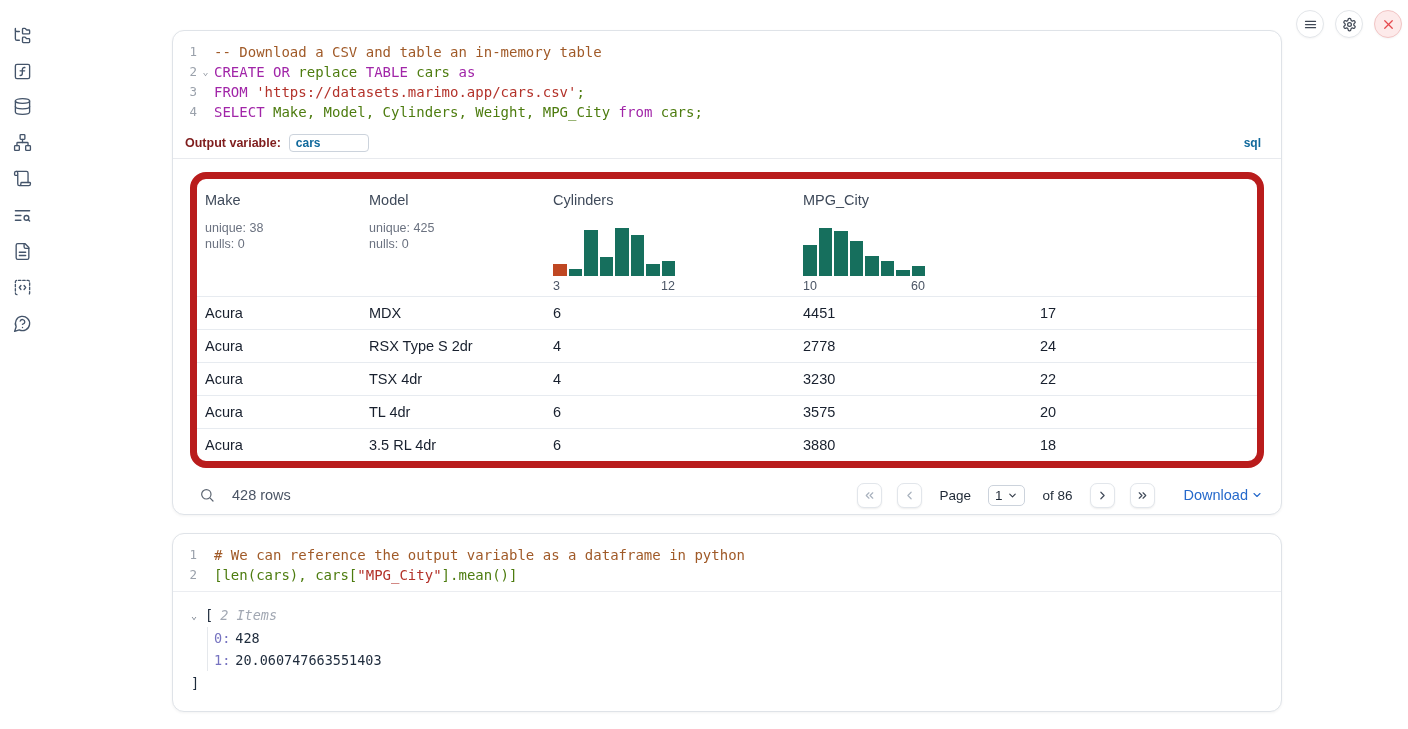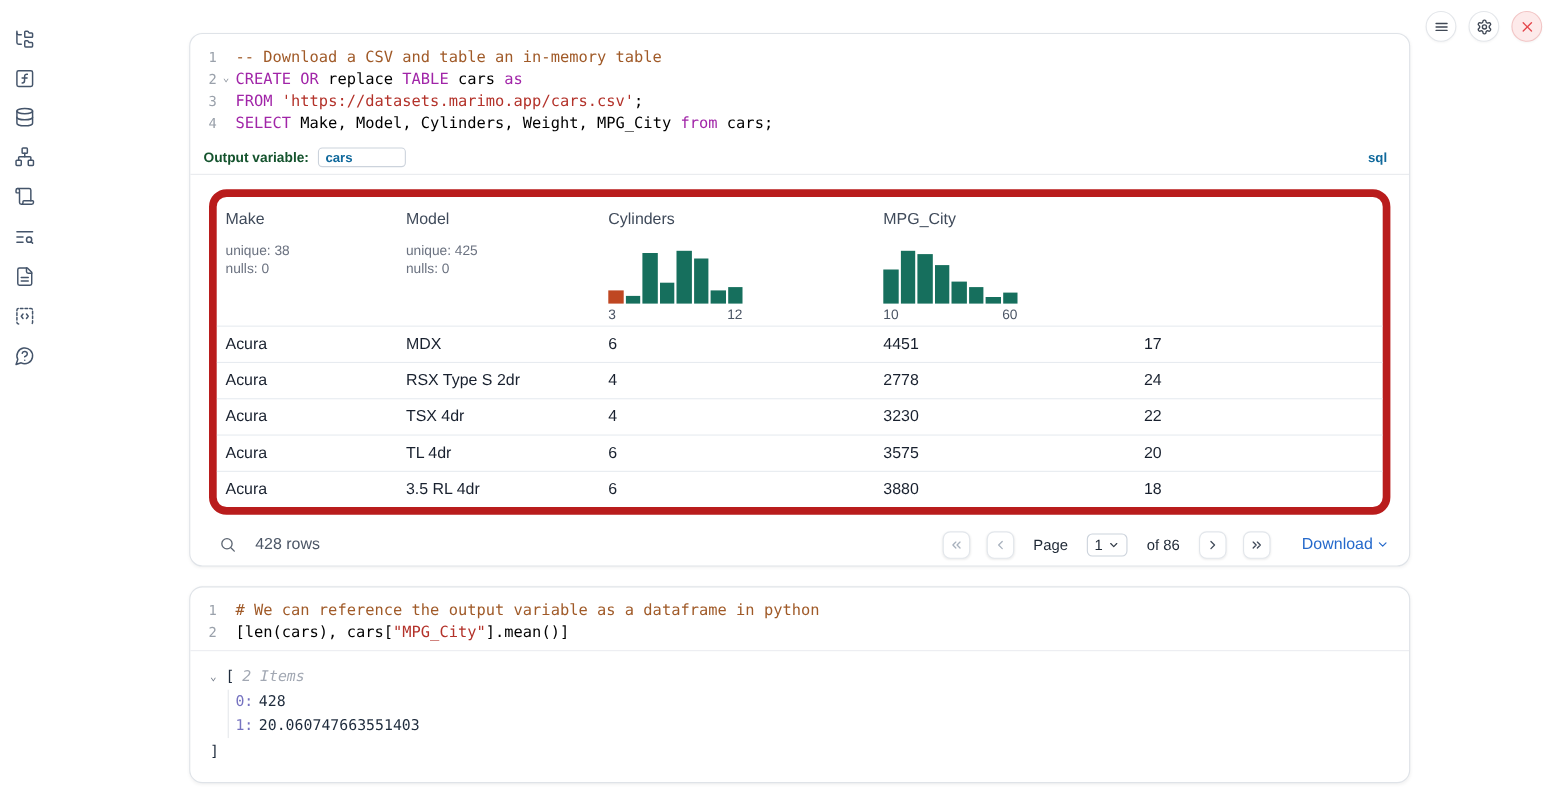--- a/index.html
+++ b/index.html
@@ -33,26 +33,26 @@
   
   .code-block { padding:11px 0 6px 0; }
   .code-line { display:flex; height:20px; line-height:20px;
                font-family:"DejaVu Sans Mono", monospace; font-size:14px; }
   .gutter { width:24px; text-align:right; color:#9aa1ab; font-size:12.5px; flex:none; }
   .fold { width:17px; text-align:center; color:#8b929c; font-size:10px; flex:none; cursor:pointer; }
   .line-text { white-space:pre; color:#383a42; }
   .tok-com { color:#a05a28; }
   .tok-kw  { color:#a125a8; }
   .tok-str { color:#b3322a; }
-  .tok-pl  { color:#000000; }
+  .tok-pl  { color:#4d7c0f; }
 
   
   .outvar-row { height:31px; display:flex; align-items:center; padding:0 20px 0 12px;
                 border-bottom:1px solid #e8eaee; }
-  .outvar-label { color:#14532d; font-weight:bold; font-size:12.5px; }
+  .outvar-label { color:#7f1d1d; font-weight:bold; font-size:12.5px; }
   .outvar-input { margin-left:8px; width:80px; height:18px; border:1px solid #ccd3dc;
                   border-radius:4px; font-size:12px; font-weight:bold; color:#10699c;
                   padding:0 6px; font-family:"Liberation Sans", sans-serif; }
   .lang-badge { margin-left:auto; color:#10699c; font-weight:bold; font-size:12px; cursor:pointer; }
 
   
   .table-card { margin:13px 17px 0 17px; border:7px solid #b91c1c; border-radius:16px;
                 overflow:hidden; }
   .tgrid-row { display:grid; grid-template-columns:164px 184px 250px 237px 1fr; }
   .thead { height:117px; }

